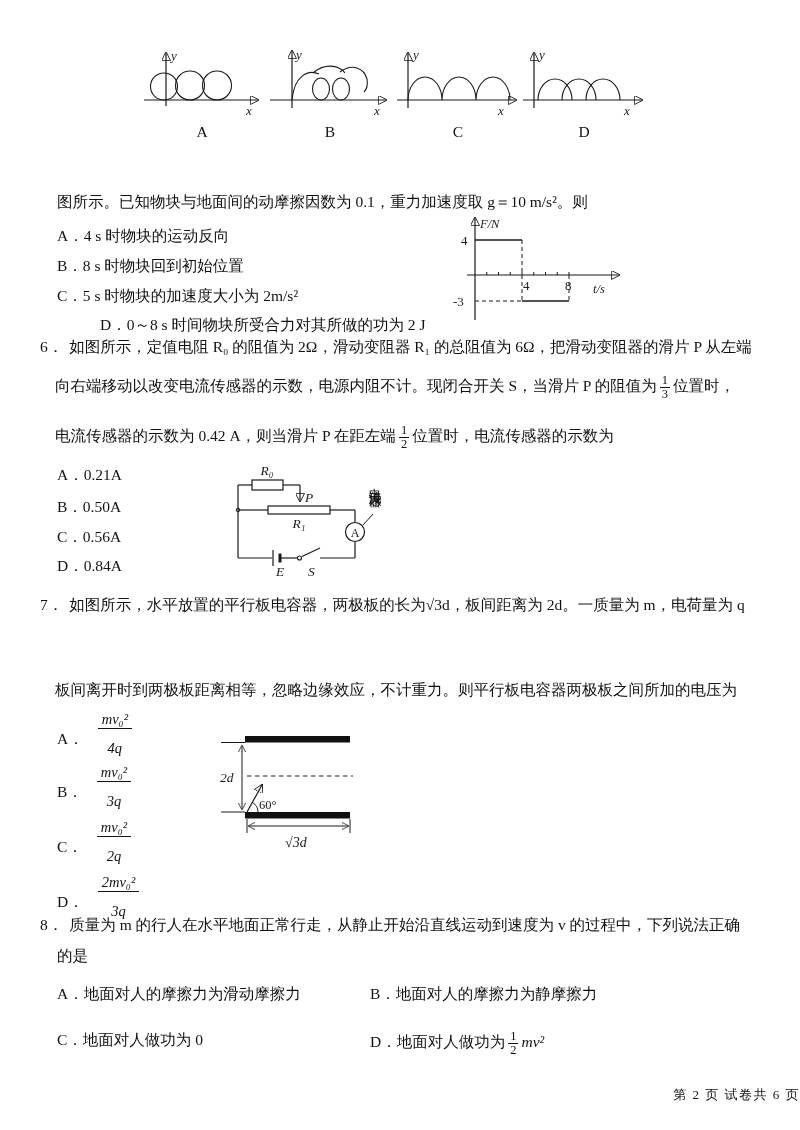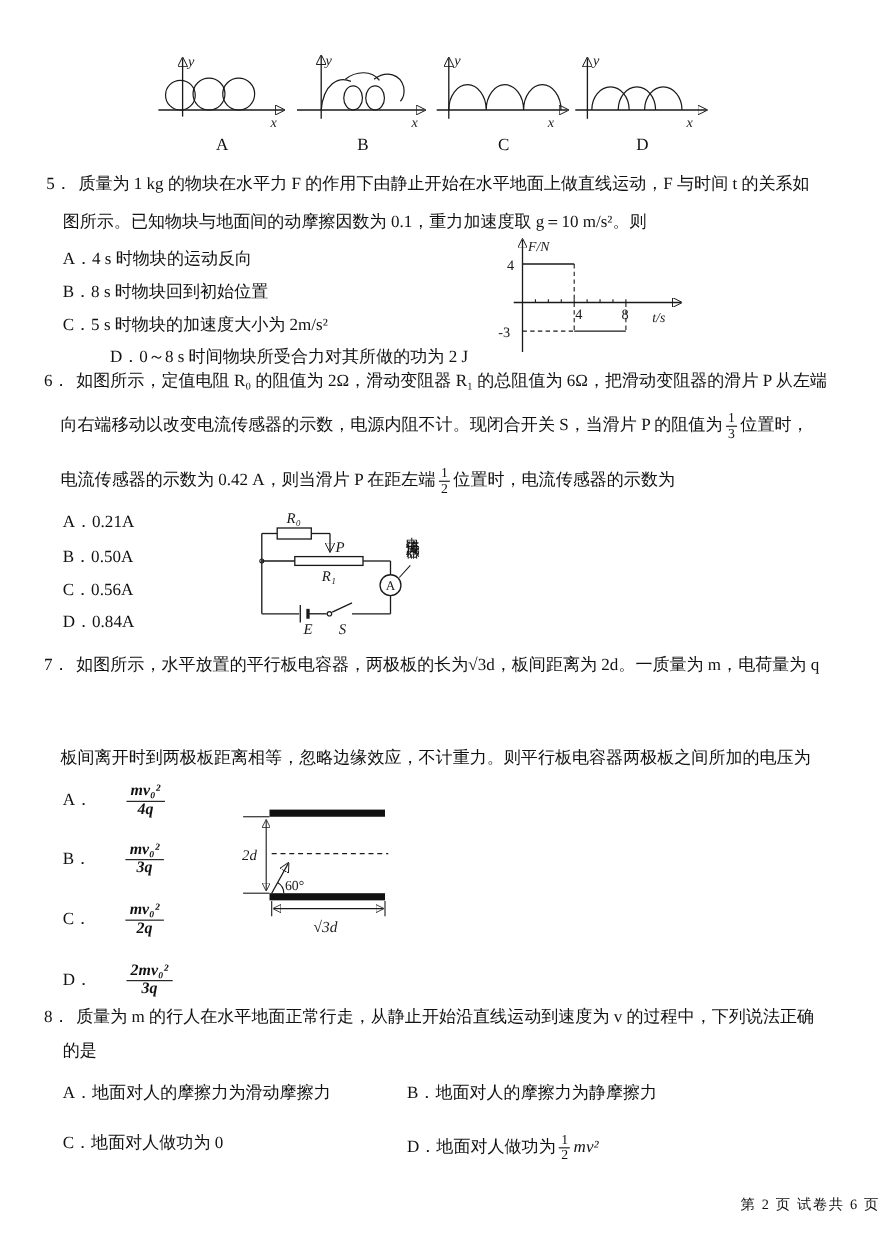--- a/index.html
+++ b/index.html
@@ -9,23 +9,23 @@
   .num{display:inline-block;margin-right:6px;}
   svg{position:absolute;overflow:visible;}
   svg line,svg path,svg circle,svg rect.box,svg ellipse{stroke:#1a1a1a;fill:none;}
   text{fill:#1a1a1a;font-family:"Liberation Serif","DejaVu Serif",serif;}
   .it{font-style:italic;}
   
   .ifrac{display:inline-block;text-align:center;vertical-align:middle;line-height:1.05;margin:0 3px;}
   .ifrac .fn{display:block;font-size:12.5px;padding:0 2px;}
   .ifrac .fd{display:block;font-size:12.5px;border-top:1.2px solid #111;padding:0 2px;}
   
-  .ofrac{display:inline-block;text-align:center;vertical-align:middle;line-height:1.1;margin-left:31px;font-weight:bold;}
+  .ofrac{display:inline-block;text-align:center;vertical-align:middle;line-height:1.1;margin-left:14px;}
   .ofrac .fn{display:block;font-size:14.5px;font-style:italic;padding:0 4px;}
-  .ofrac .fd{display:block;font-size:14.5px;font-style:italic;border-top:1.2px solid #111;padding:0 4px;}
+  .ofrac .fd{display:block;font-size:14.5px;font-style:italic;border-top:1.2px solid #111;padding:12px 4px;}
   .sensor{position:absolute;writing-mode:vertical-rl;text-orientation:upright;
           font-size:12.5px;letter-spacing:2px;line-height:13px;}
   .footer{position:absolute;width:100%;text-align:right;font-size:13px;letter-spacing:1.5px;}
 </style>
 </head>
 <body>
 
 <div class="page">
 
   <svg style="left:136px;top:46px;" width="132" height="70" viewBox="0 0 132 70">
@@ -70,23 +70,20 @@
     <line x1="16" y1="62" x2="16" y2="7" marker-end="url(#ah)" stroke-width="1.2"></line>
     <line x1="5" y1="54" x2="124" y2="54" marker-end="url(#ah)" stroke-width="1.2"></line>
     <path d="M20,54 A17,21 0 0 1 54,54" stroke-width="1.1"></path>
     <path d="M44,54 A17,21 0 0 1 78,54" stroke-width="1.1"></path>
     <path d="M68,54 A17,21 0 0 1 102,54" stroke-width="1.1"></path>
     <text x="21" y="13" font-size="13" font-style="italic">y</text>
     <text x="106" y="69" font-size="13" font-style="italic">x</text>
   </svg>
   <div class="t" style="left:518px;top:122px;width:132px;text-align:center;">D</div>
 
-  <div class="t" style="left:42px;top:158px;">
-    <span class="num">5．</span><span>质量为 1 kg 的物块在水平力 F 的作用下由静止开始在水平地面上做直线运动，F 与时间 t 的关系如</span>
-  </div>
   <div class="t" style="left:57px;top:192px;">图所示。已知物块与地面间的动摩擦因数为 0.1，重力加速度取 g＝10 m/s²。则</div>
   <div class="t" style="left:57px;top:226px;">A．4 s 时物块的运动反向</div>
   <div class="t" style="left:57px;top:256px;">B．8 s 时物块回到初始位置</div>
   <div class="t" style="left:57px;top:286px;">C．5 s 时物块的加速度大小为 2m/s²</div>
   <div class="t" style="left:57px;top:315px;margin-left:43px;">D．0～8 s 时间物块所受合力对其所做的功为 2 J</div>
 
   <svg style="left:443px;top:214px;" width="190" height="110" viewBox="0 0 190 110">
     <line x1="32" y1="106" x2="32" y2="4" marker-end="url(#ah)" stroke-width="1.2"></line>
     <line x1="24" y1="61" x2="176" y2="61" marker-end="url(#ah)" stroke-width="1.2"></line>
     <line x1="43.75" y1="58" x2="43.75" y2="61" stroke-width="1"></line>

